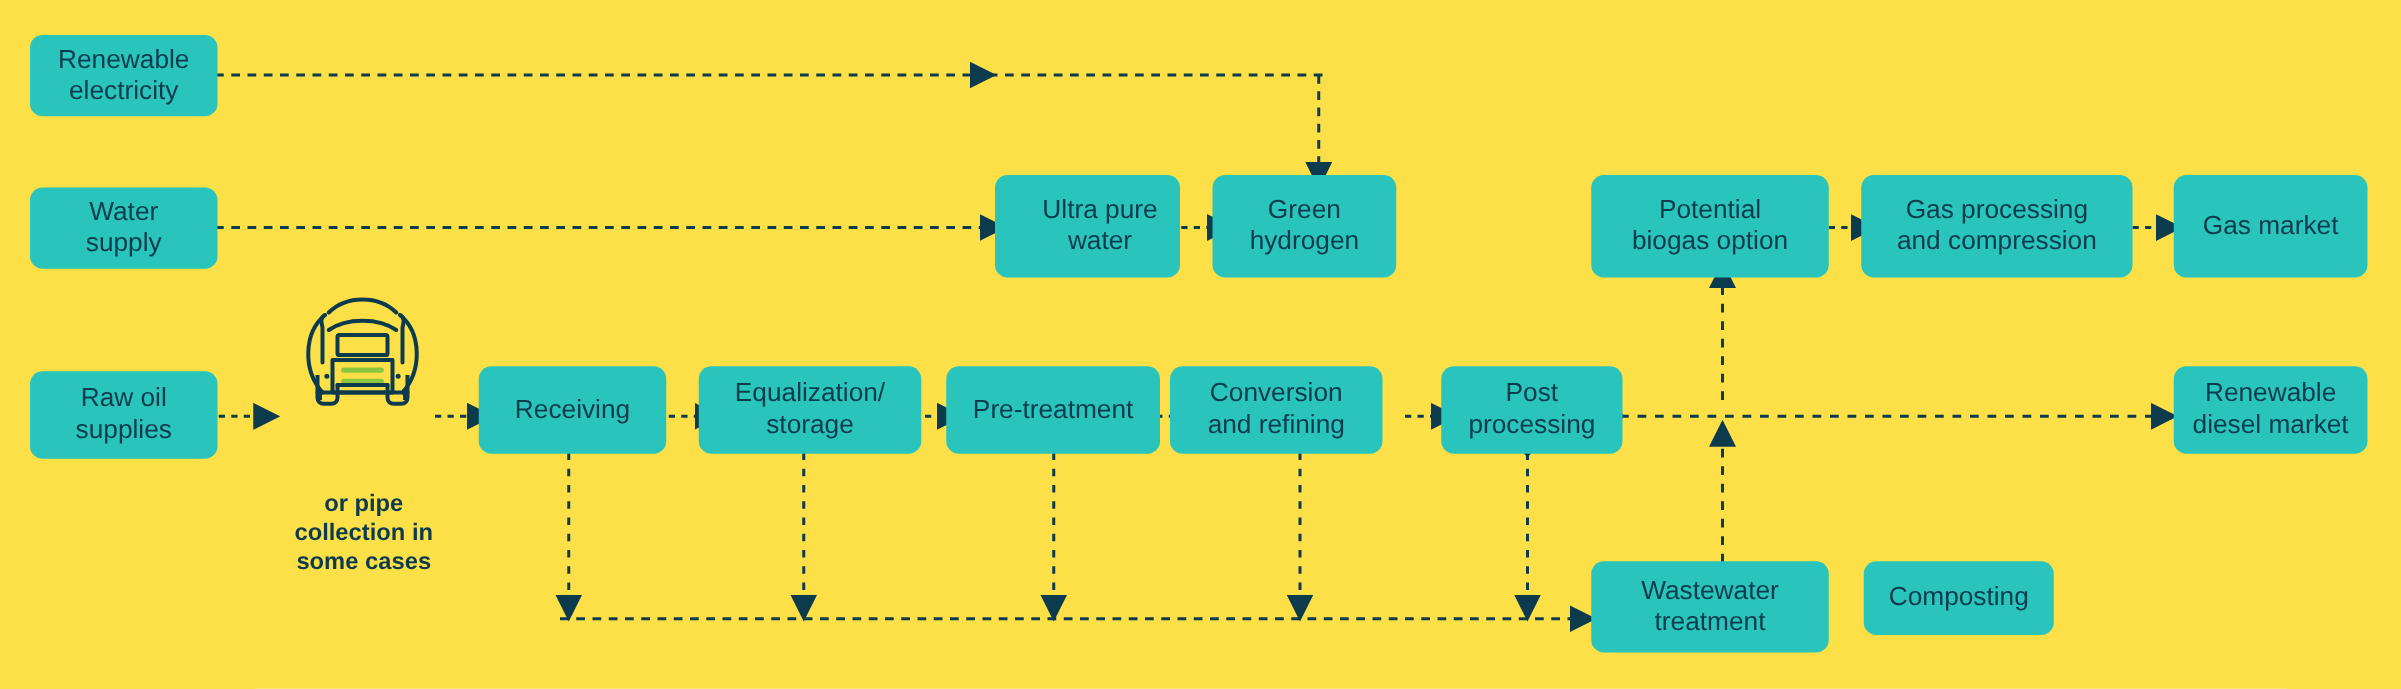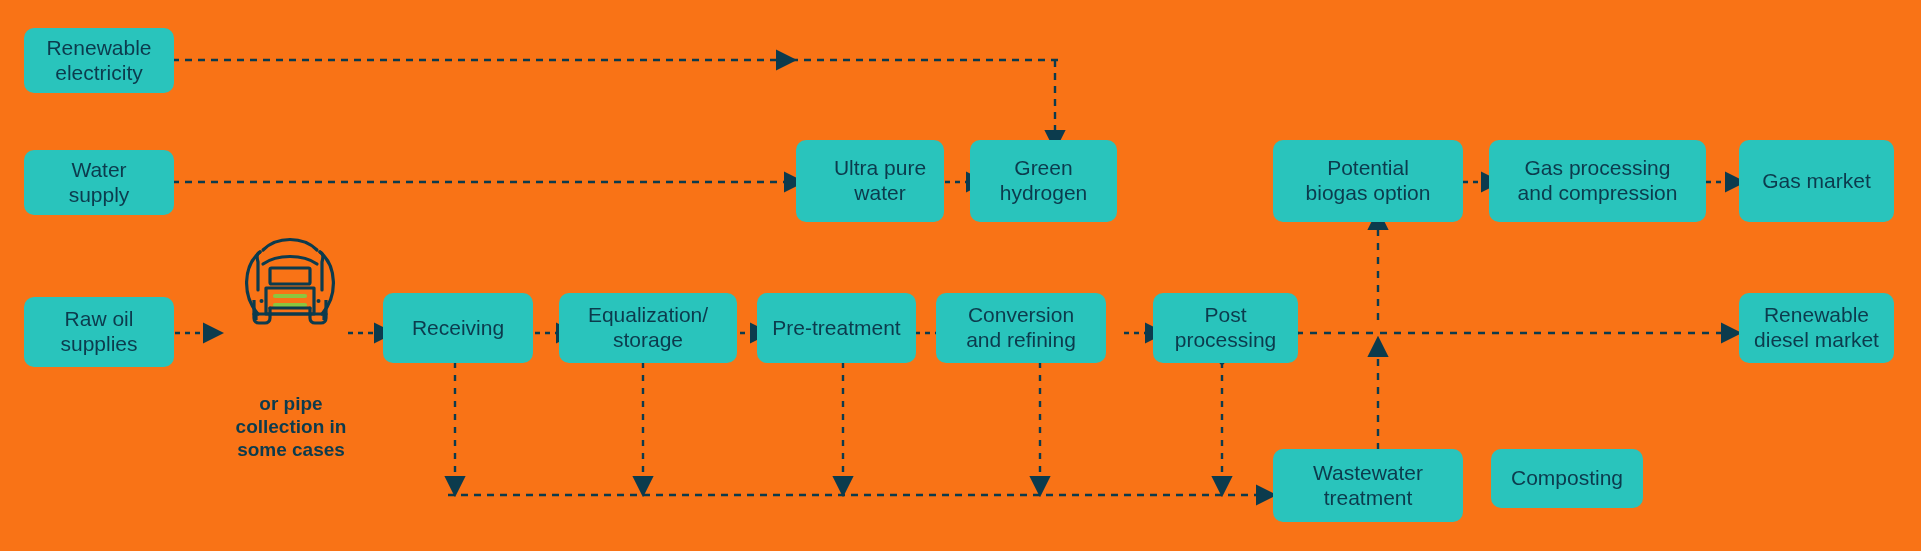--- a/index.html
+++ b/index.html
@@ -10,21 +10,21 @@
   body {
     width: 1921px;
     height: 551px;
     font-family: "Liberation Sans", sans-serif;
     overflow: hidden;
   }
   #diagram-root {
     position: relative;
     width: 1921px;
     height: 551px;
-    background: #f97316;
+    background: #fde047;
   }
   svg.flow-layer {
     position: absolute;
     top: 0; left: 0;
     width: 1921px;
     height: 551px;
   }
   .node-box {
     position: absolute;
     background: #29c4bc;
@@ -200,21 +200,21 @@
 
   <div class="node-box" style="left:383px; top:293px; width:150px; height:70px;justify-content:center;">
     <span class="node-label">Receiving</span>
   </div>
 
   <div class="node-box" style="left:559px; top:293px; width:178px; height:70px;">
     <span class="node-label">Equalization/
 storage</span>
   </div>
 
-  <div class="node-box" style="left:757px; top:293px; width:159px; height:70px;">
+  <div class="node-box" style="left:757px; top:293px; width:171px; height:70px;">
     <span class="node-label">Pre-treatment</span>
   </div>
 
   <div class="node-box" style="left:936px; top:293px; width:170px; height:70px;">
     <span class="node-label">Conversion
 and refining</span>
   </div>
 
   <div class="node-box" style="left:1153px; top:293px; width:145px; height:70px;">
     <span class="node-label">Post

